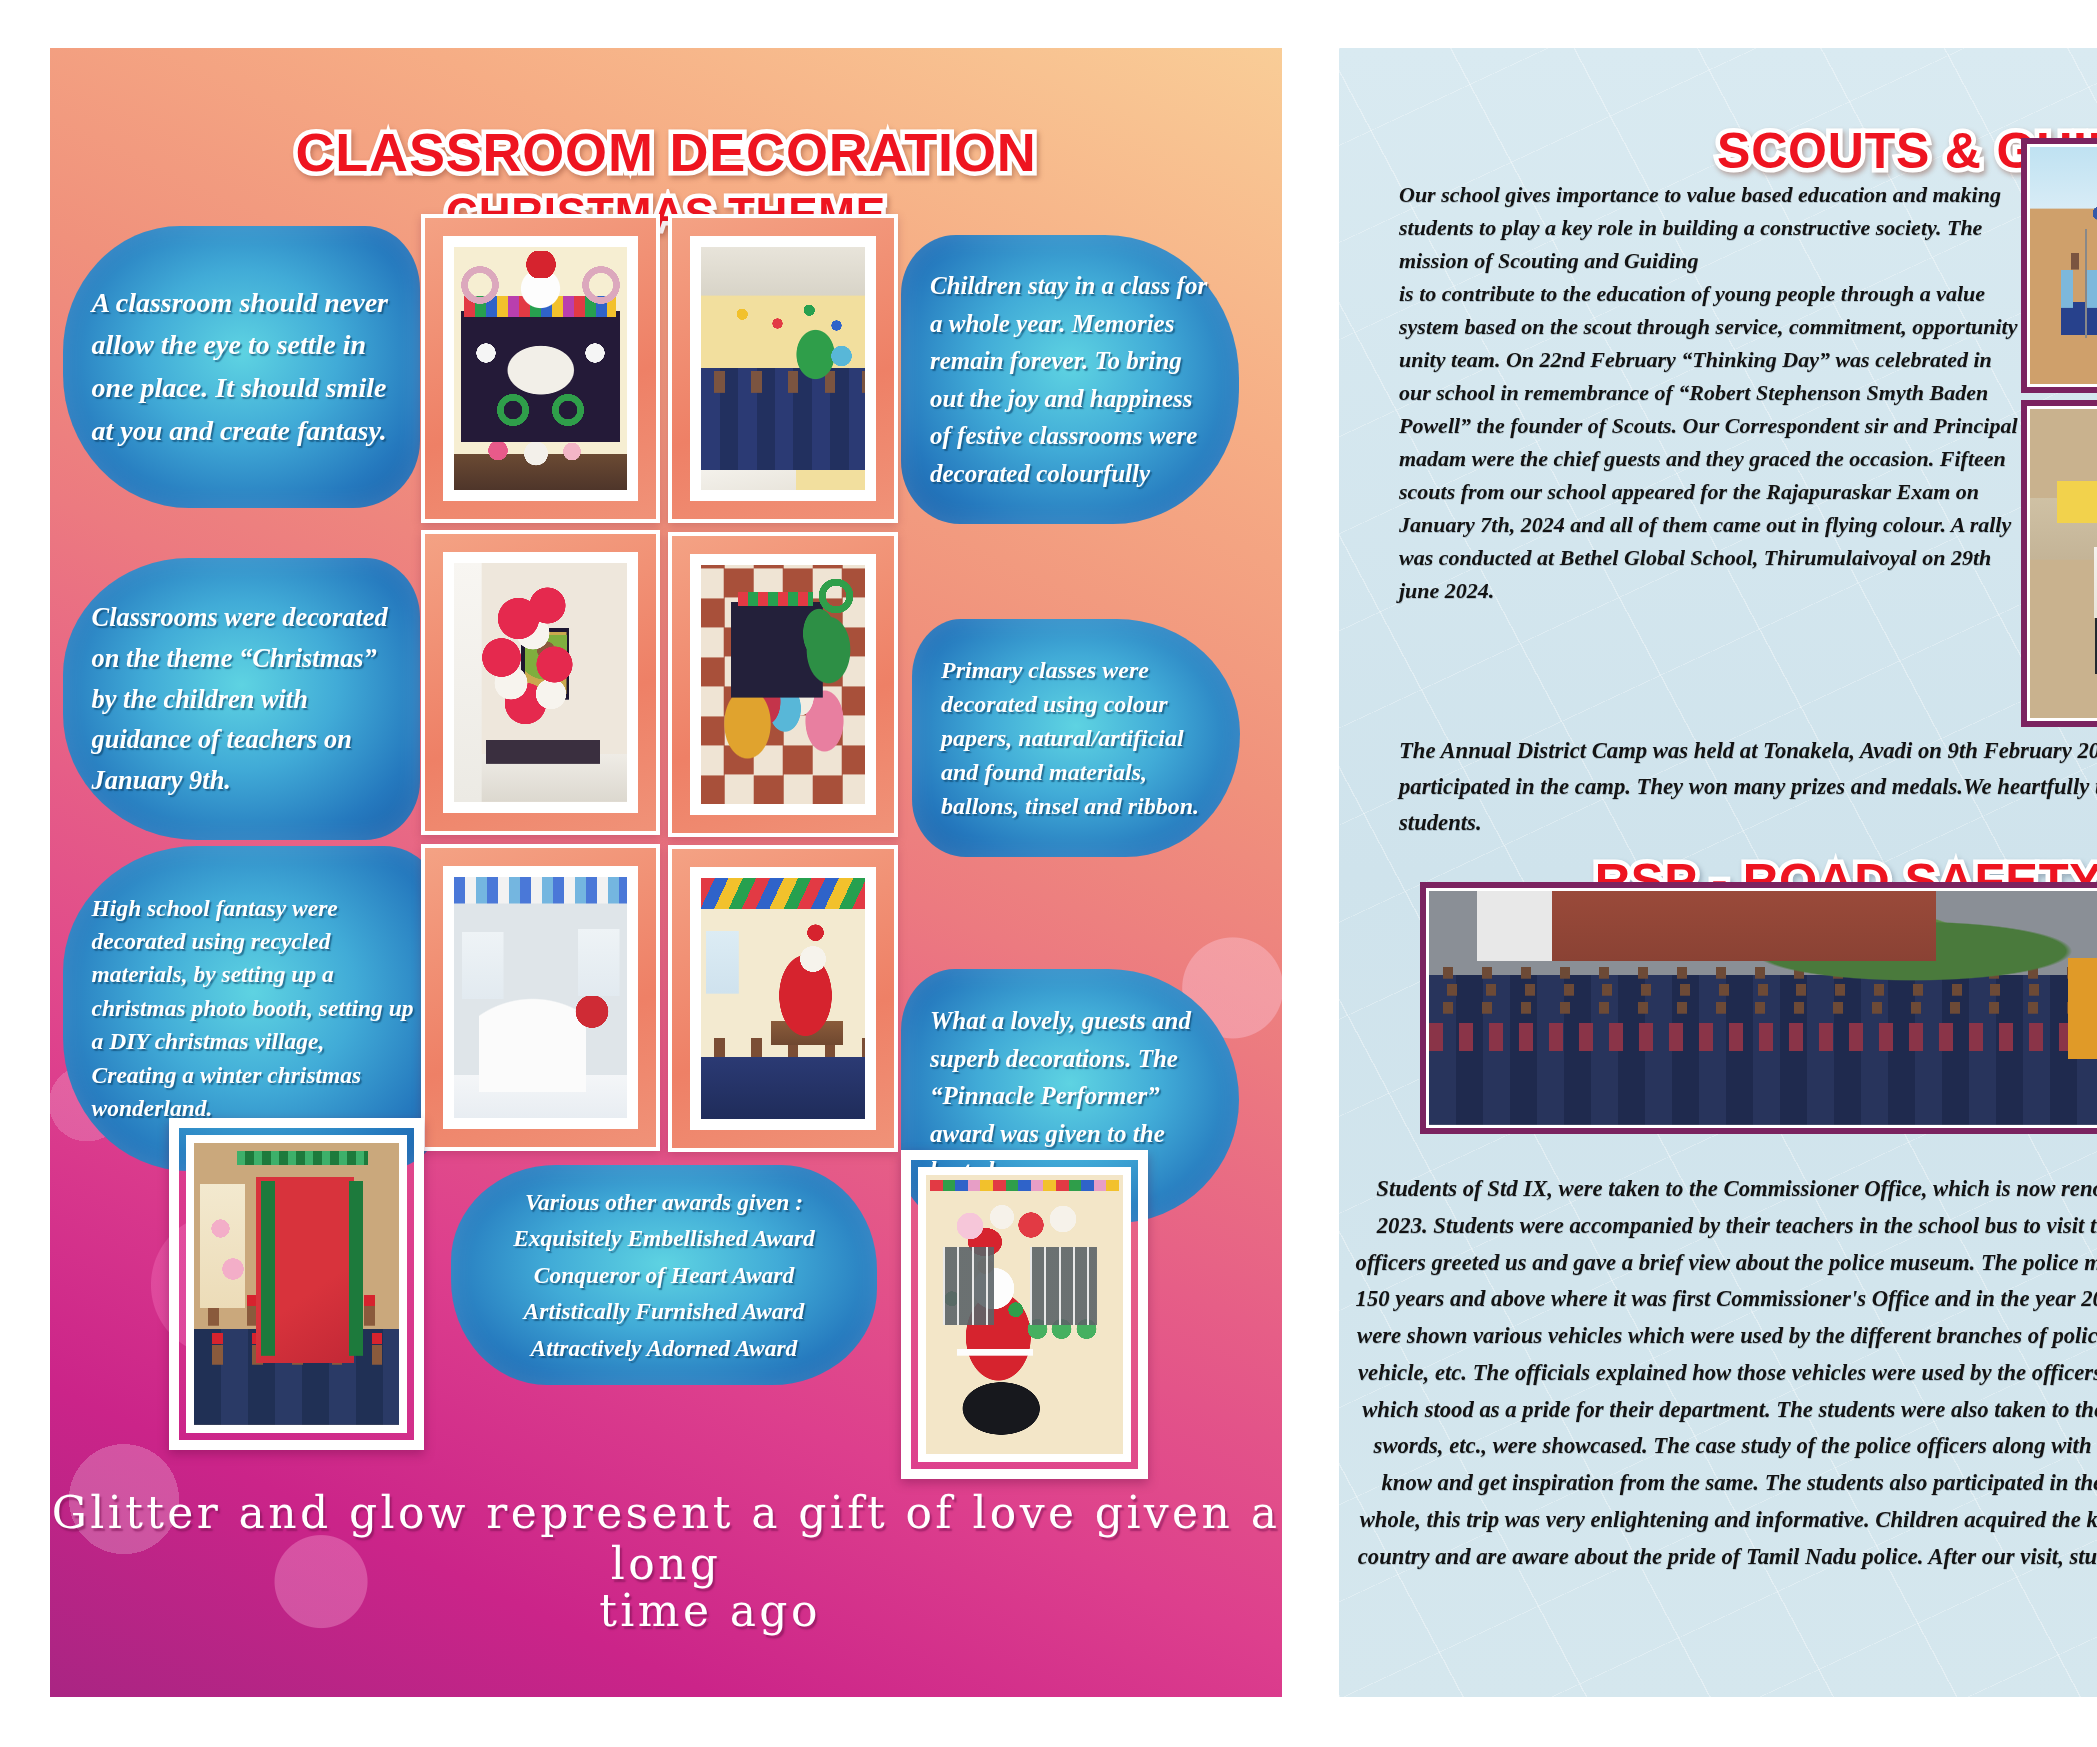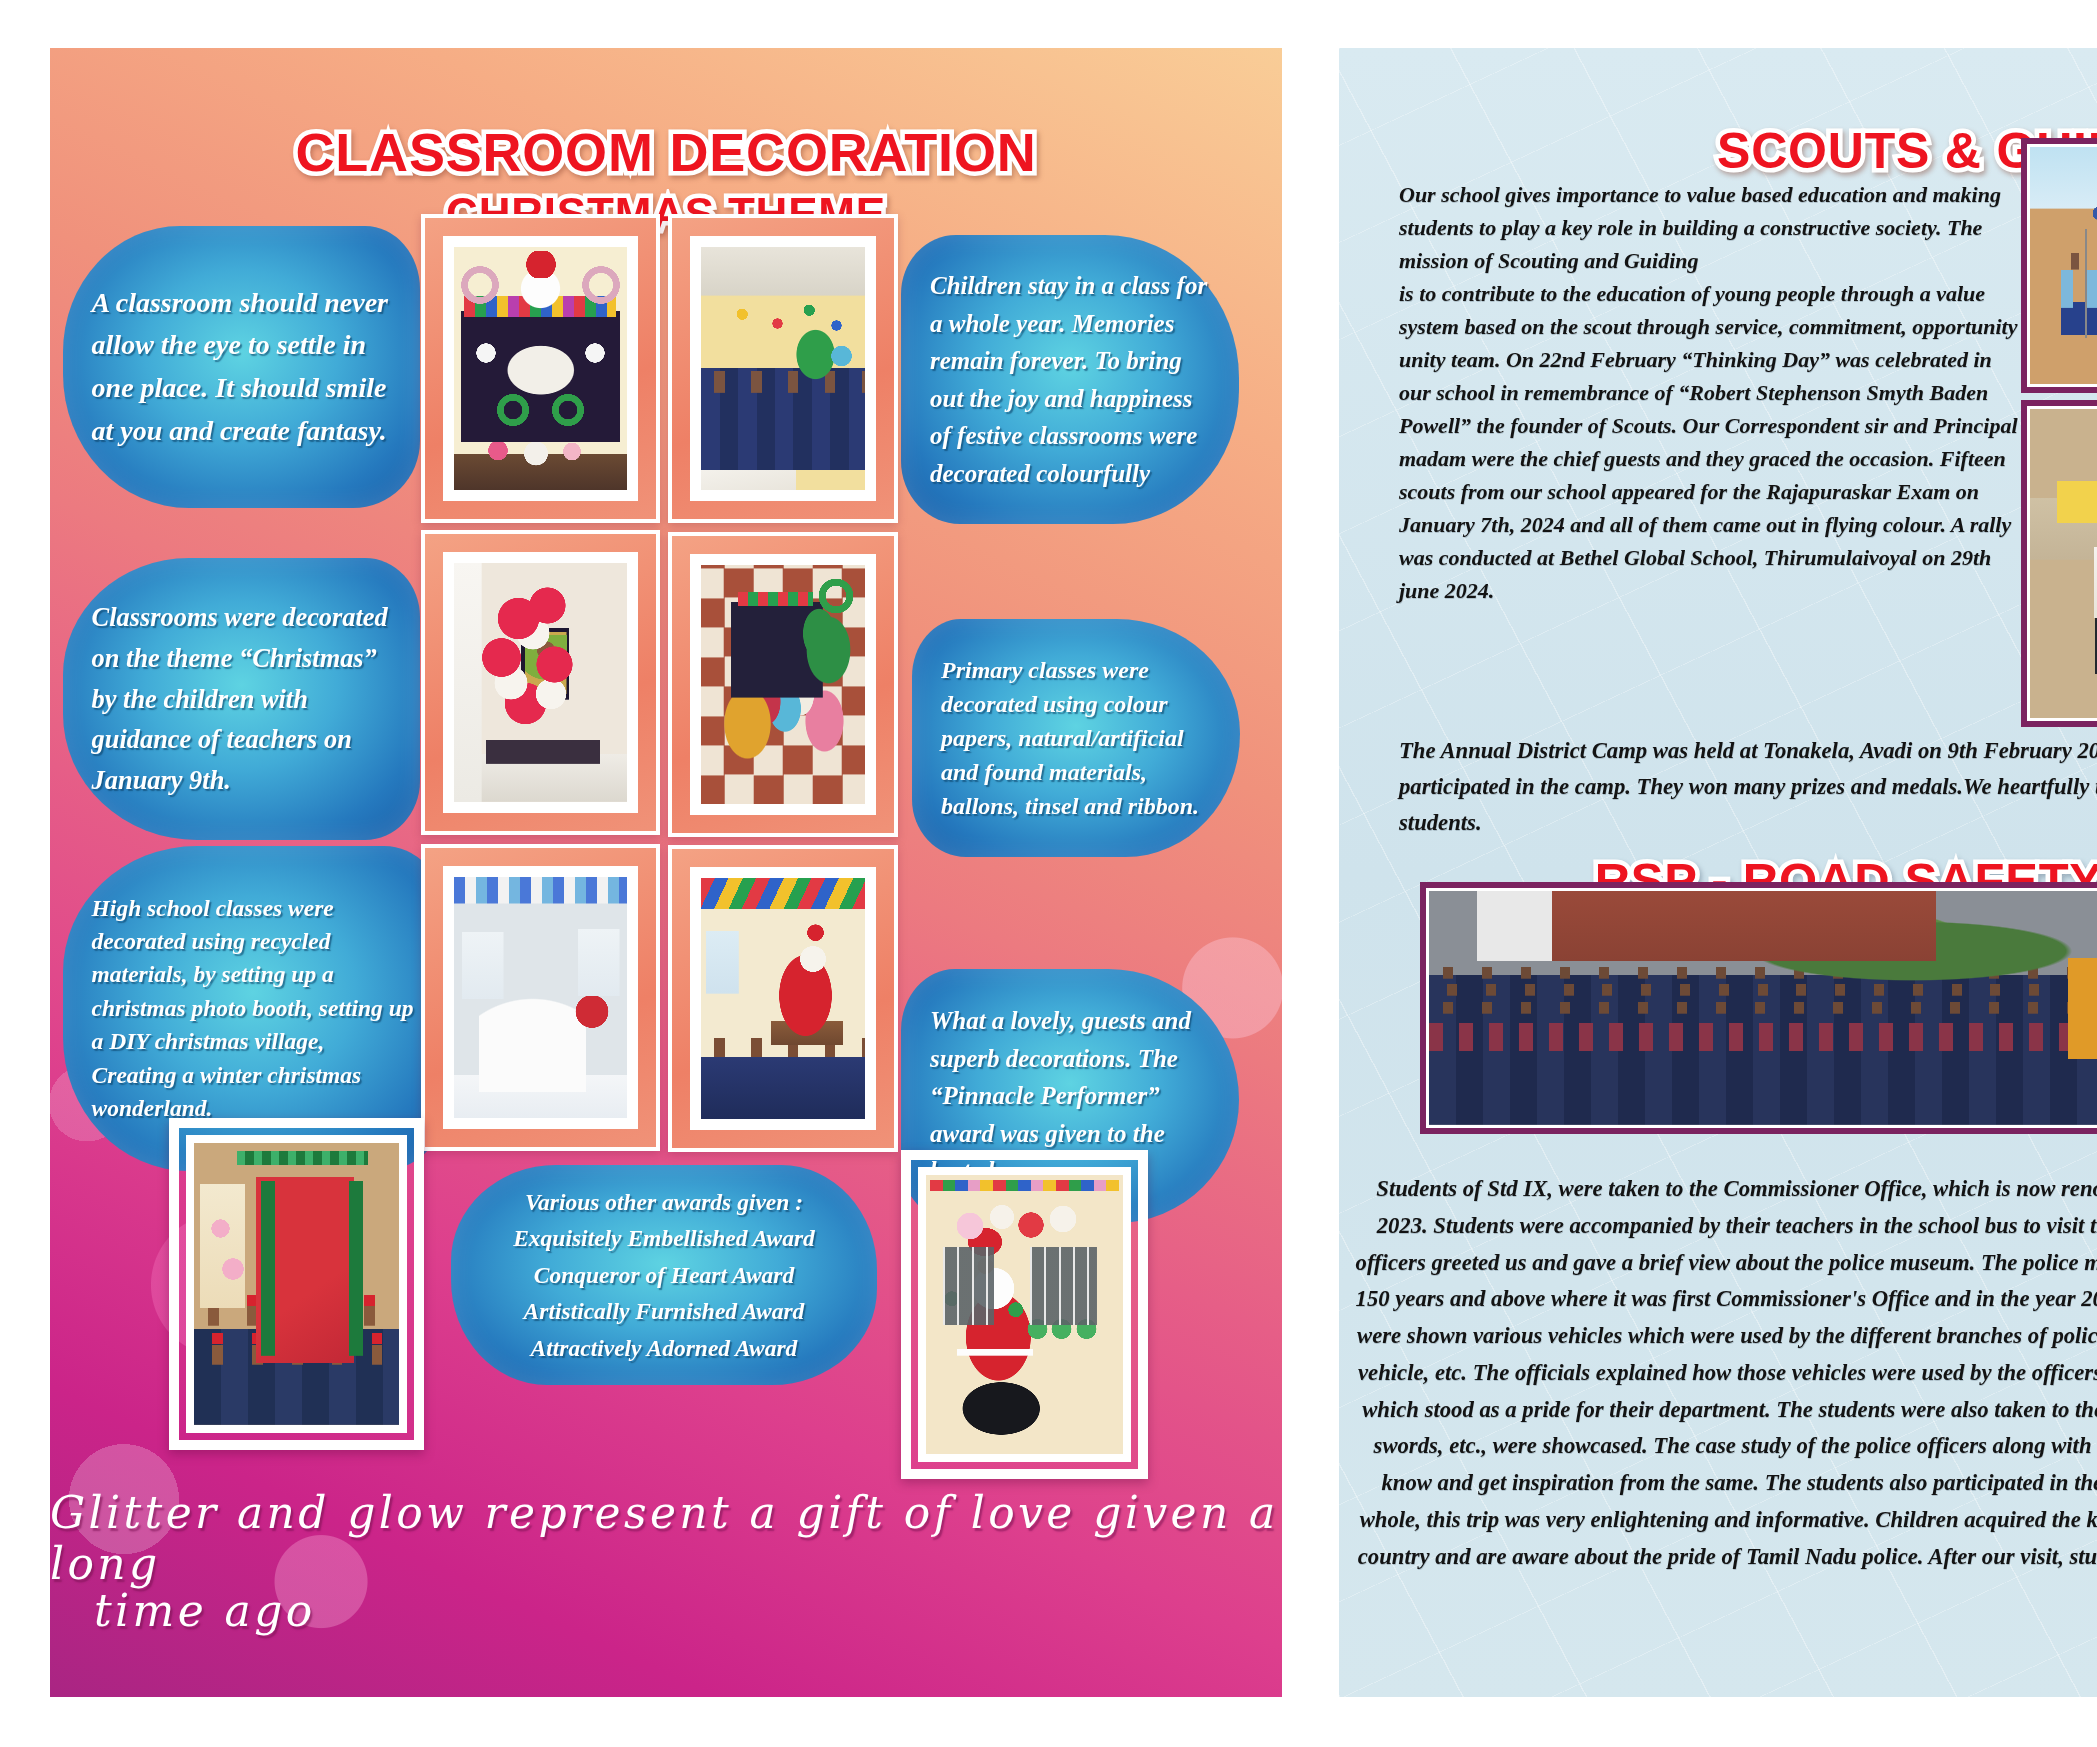--- a/index.html
+++ b/index.html
@@ -63,22 +63,22 @@
   .f12 { left:618px; top:166px;  width:230px; height:309px; }
   .f21 { left:371px;  top:482px; width:239px; height:305px; }
   .f22 { left:618px; top:484px; width:230px; height:305px; }
   .f31 { left:371px;  top:796px; width:239px; height:307px; }
   .f32 { left:618px; top:797px; width:230px; height:307px; }
   .polaroid { border:10px solid #ffffff; padding:6.7px; box-shadow:0 4.2px 10px rgba(90,10,60,0.35); }
   .polaroid .photo { width:100%; height:100%; border:8.4px solid #ffffff; }
   .f-bl { left:119px; top:1070px; width:255px; height:332px; }
   .f-santa { left:851px; top:1102px; width:247px; height:329px; }
 
-  .script { position:absolute; width:100%; text-align:left; color:#ffffff;
-    font-family:"DejaVu Serif", serif; font-style:italic; font-weight:400; letter-spacing:3.4px;
+  .script { position:absolute; width:100%; text-align:center; color:#ffffff;
+    font-family:"DejaVu Serif", serif; font-weight:400; letter-spacing:3.4px;
     text-shadow:2.1px 2.5px 1.7px rgba(120,16,80,0.55); }
   .s1 { top:1439px; font-size:44px; }
   .s2 { top:1537px; font-size:44px;margin-left:44px; }
 
   .body-text { position:absolute; color:#131313; font-weight:700; font-style:italic;
     text-shadow:0.4px 0.8px 0.4px rgba(60,80,95,0.25);margin-top:24px; }
   .intro { left:60px; top:106px; width:619px; font-size:22px; line-height:1.50; white-space:pre-line; }
   .continued { left:60px; top:661px; width:1166px; font-size:22.7px; line-height:1.58; }
   .rsp-par { left:15px; top:1099px; width:1202px; font-size:22.7px; line-height:1.62; text-align:center; }
 
@@ -280,21 +280,21 @@
     <h1 class="outlined t-main" data-text="CLASSROOM DECORATION">CLASSROOM DECORATION</h1>
     <h2 class="outlined t-sub" data-text="CHRISTMAS THEME">CHRISTMAS THEME</h2>
 
     <div class="bubble b1">
       <p>A classroom should never allow the eye to settle in one place. It should smile at you and create fantasy.</p>
     </div>
     <div class="bubble b2">
       <p>Classrooms were decorated on the theme “Christmas” by the children with guidance of teachers on January 9th.</p>
     </div>
     <div class="bubble b3">
-      <p>High school classes were decorated using recycled materials, by setting up a christmas photo booth, setting up a DIY christmas village, Creating a winter christmas wonderland.</p>
+      <p>High school fantasy were decorated using recycled materials, by setting up a christmas photo booth, setting up a DIY christmas village, Creating a winter christmas wonderland.</p>
     </div>
     <div class="bubble b4">
       <p>Children stay in a class for a whole year. Memories remain forever. To bring out the joy and happiness of festive classrooms were decorated colourfully</p>
     </div>
     <div class="bubble b5">
       <p>Primary classes were decorated using colour papers, natural/artificial and found materials, ballons, tinsel and ribbon.</p>
     </div>
     <div class="bubble b6">
       <p>What a lovely, guests and superb decorations. The “Pinnacle Performer” award was given to the best class.</p>
     </div>

